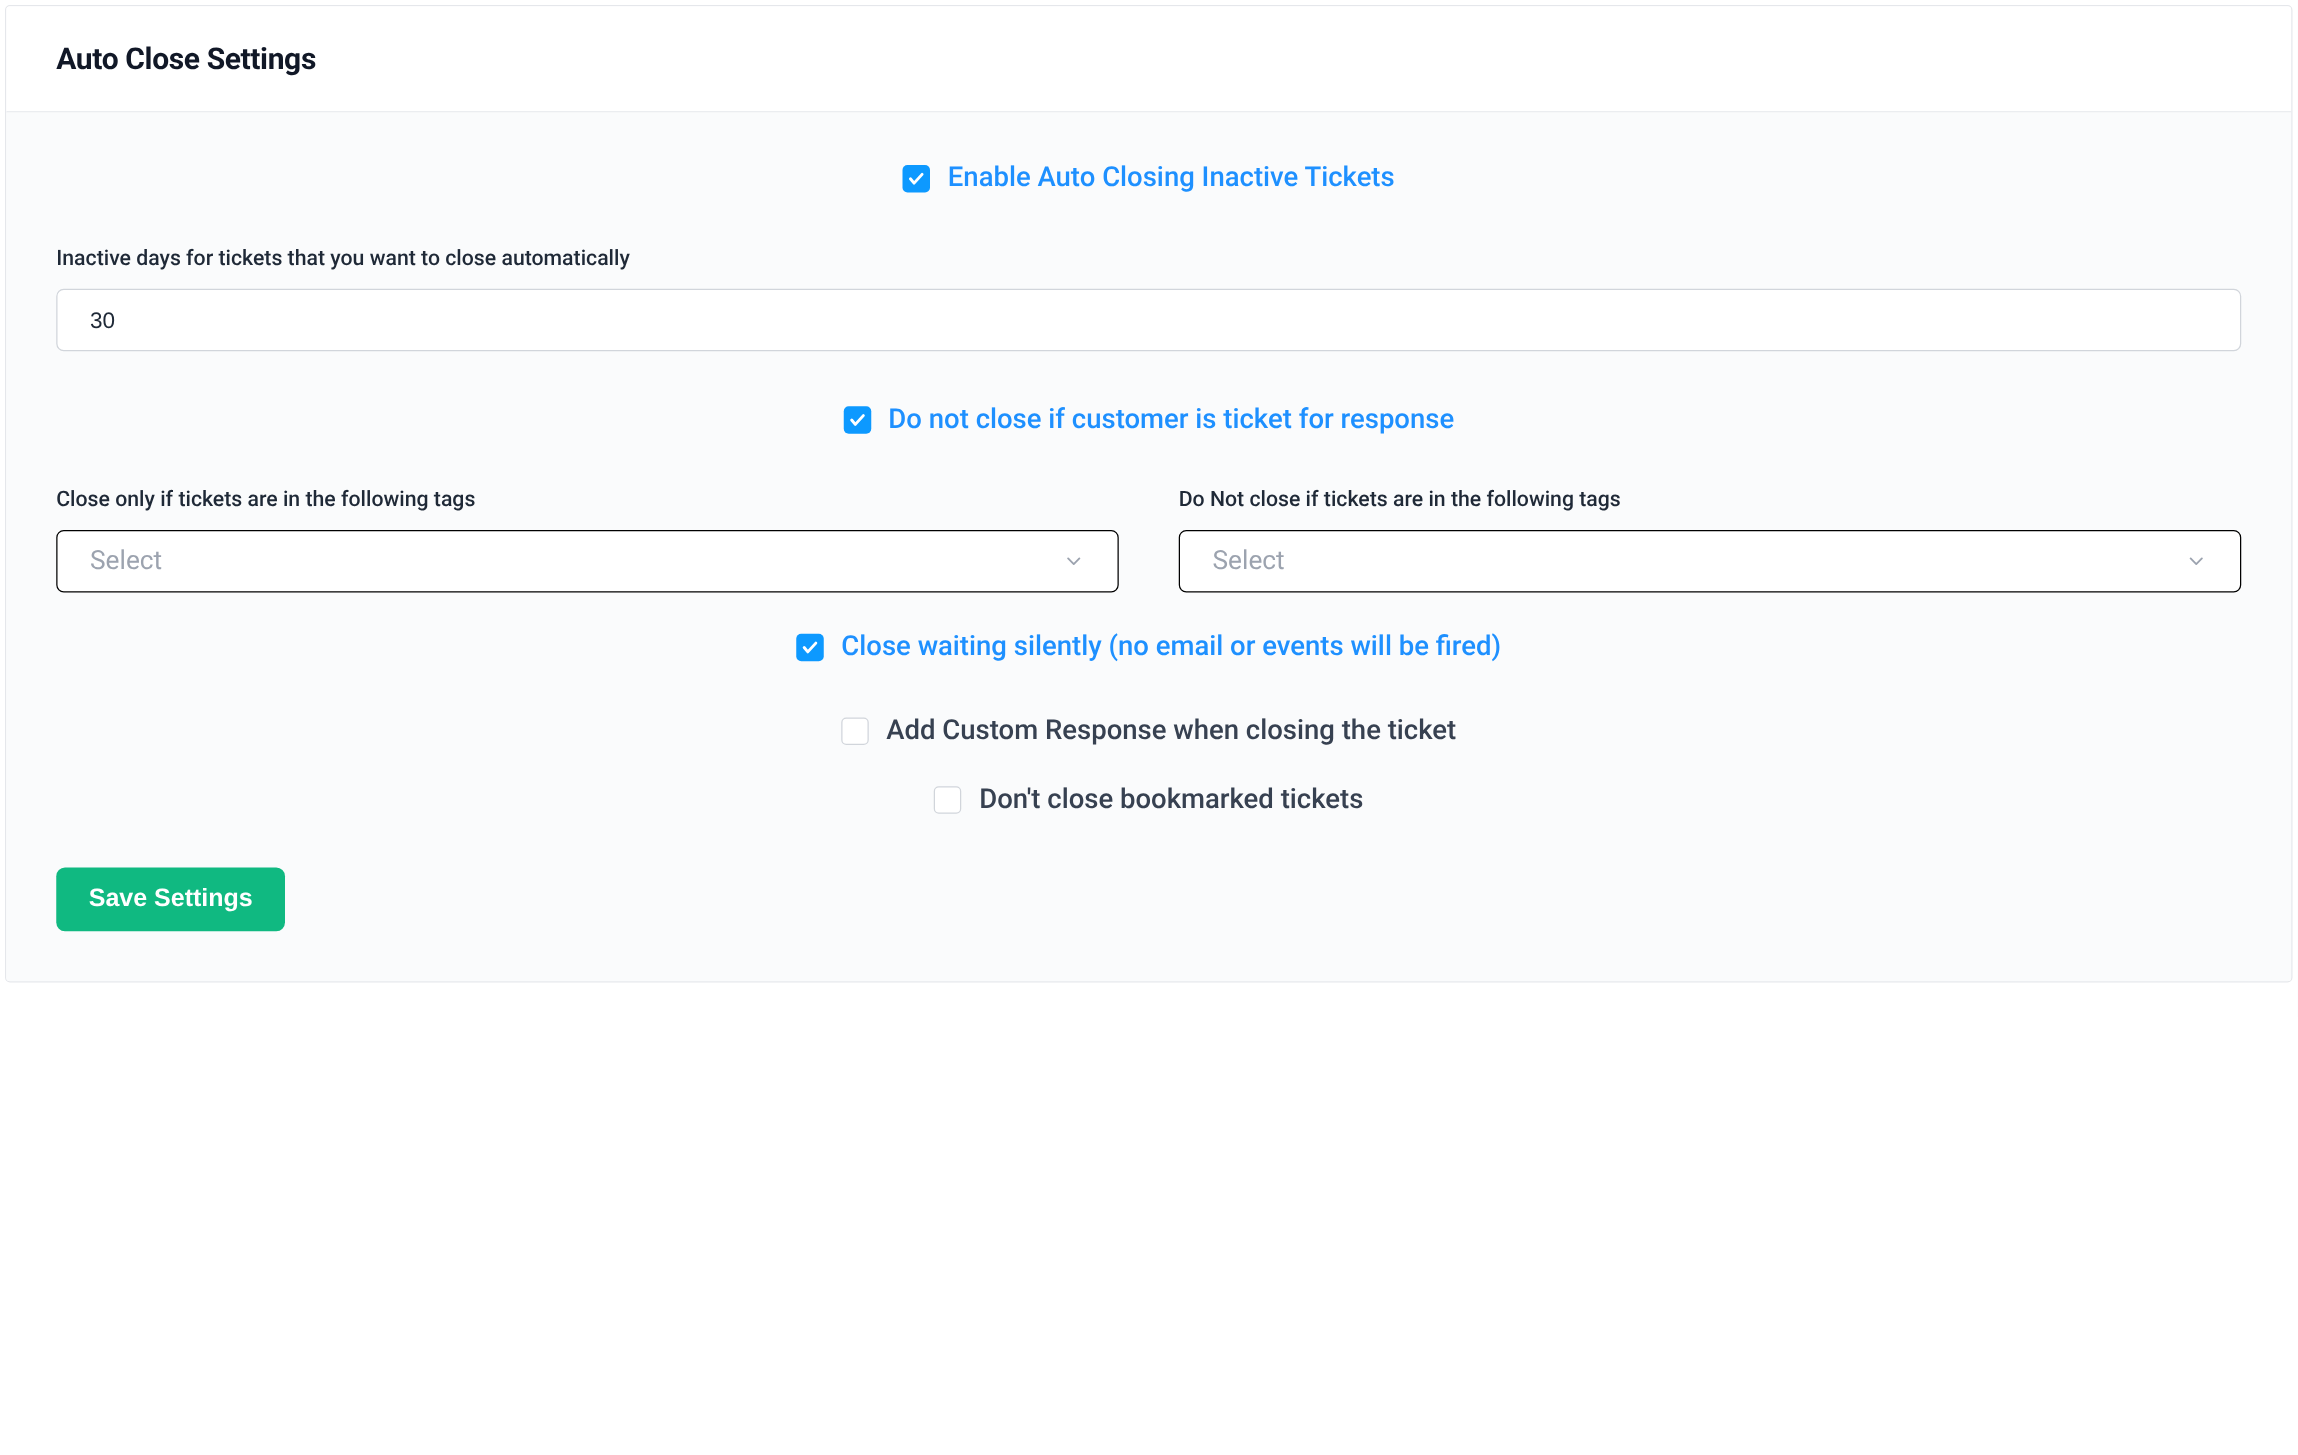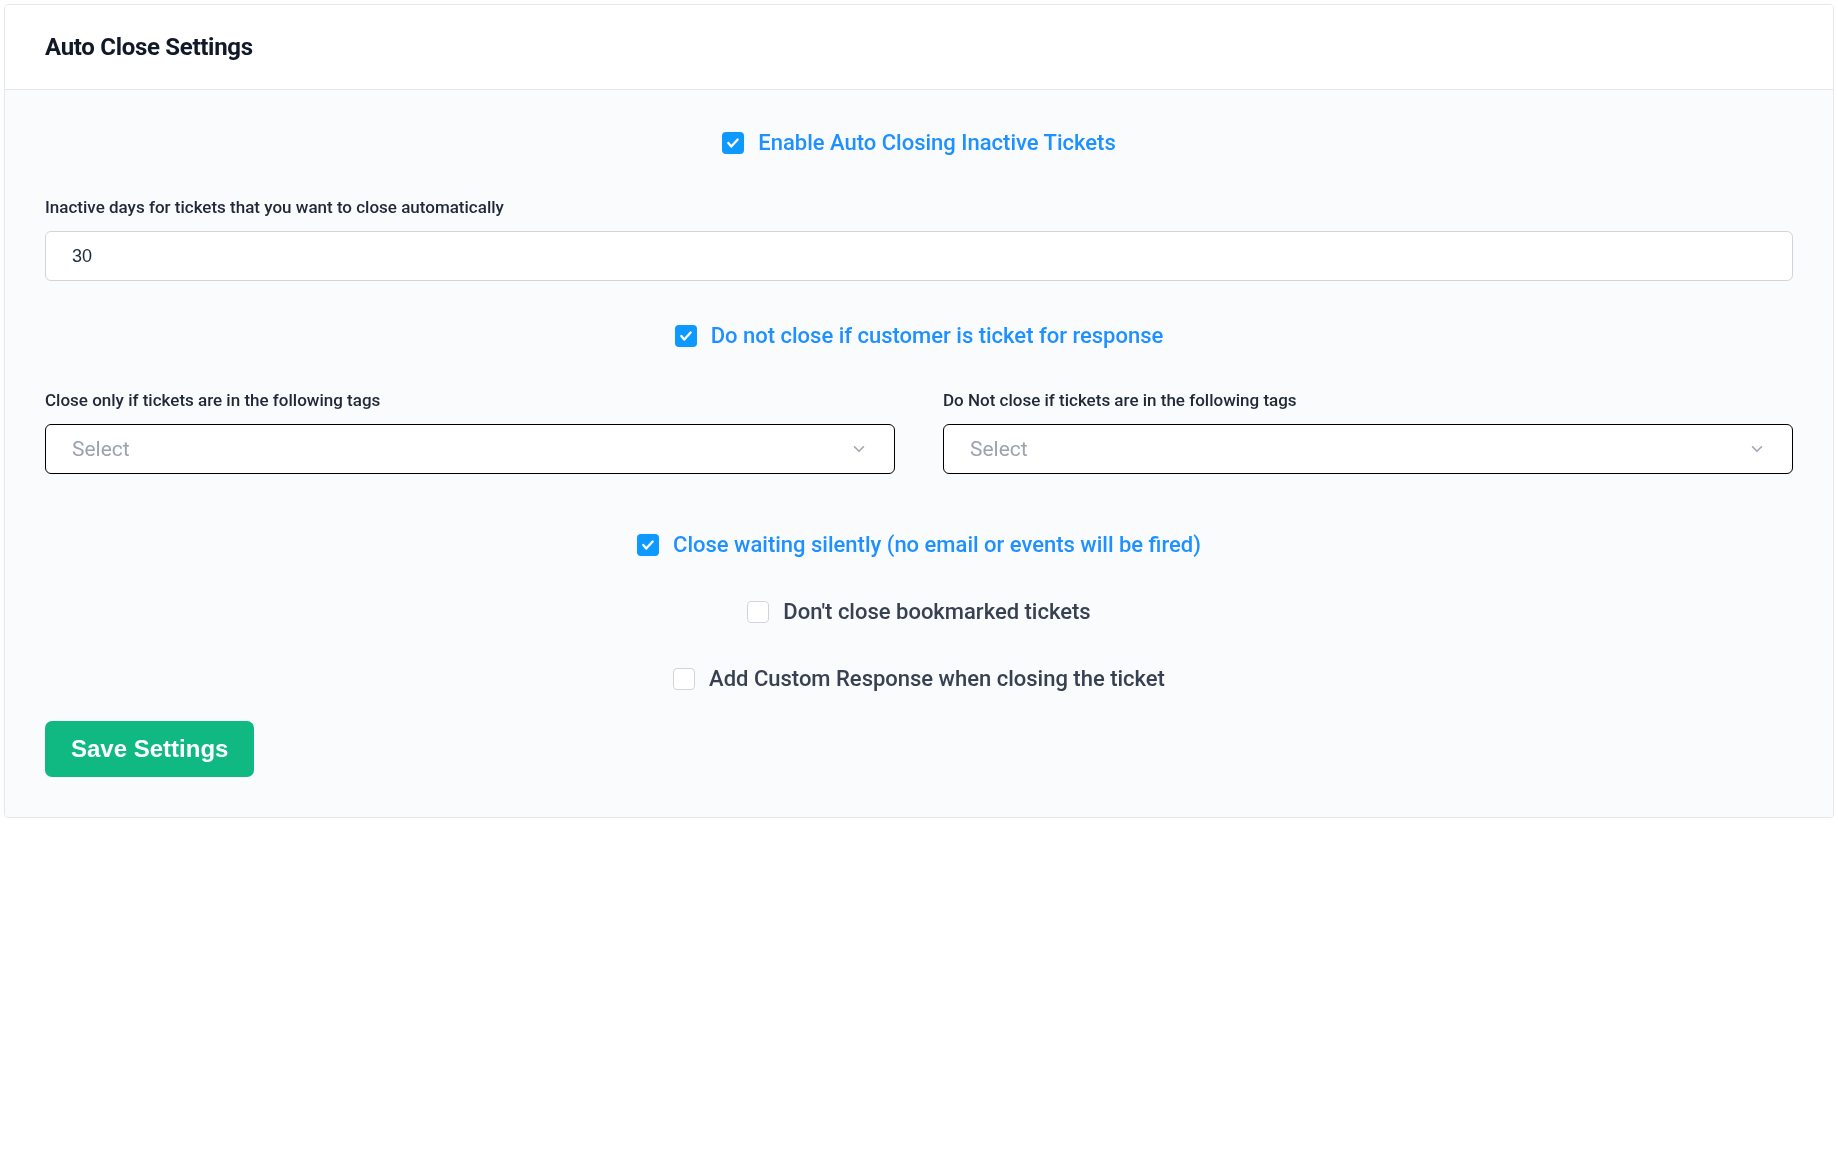--- a/index.html
+++ b/index.html
@@ -91,21 +91,21 @@
       border: 1px solid #d1d5db;
       border-radius: 6px;
       padding: 0 26px;
       font-size: 18px;
       color: #1f2937;
       background: #fff;
     }
     .two-col {
       display: flex;
       gap: 48px;
-      margin-bottom: 58px;
+      margin-bottom: 31px;
       align-items: flex-end;
     }
     .col {
       flex: 1;
     }
     .select-box {
       width: 100%;
       height: 50px;
       border: 1px solid #000000;
       border-radius: 6px;
@@ -124,21 +124,21 @@
       width: 18px;
       height: 18px;
       color: #9ca3af;
     }
     .save-btn {
       background: #10b981;
       color: #fff;
       border: none;
       border-radius: 7px;
       padding: 14px 26px;
-      font-size: 24px;
+      font-size: 20px;
       font-weight: 600;
       cursor: pointer;
     }
   </style>
 </head>
 <body>
 
 <div class="container">
   <div class="header">
     <h1>Auto Close Settings</h1>
@@ -198,28 +198,28 @@
     <div class="checkbox-row">
       <div class="checkbox checked">
         <svg viewBox="0 0 24 24" fill="none" stroke="#fff" stroke-width="4" stroke-linecap="round" stroke-linejoin="round">
             <polyline points="4 12 9 18 20 6"></polyline>
           </svg>
       </div>
       <span class="checkbox-label checked-label">Close waiting silently (no email or events will be fired)</span>
     </div>
 
     
-    <div class="checkbox-row">
-      <div class="checkbox unchecked"></div>
-      <span class="checkbox-label unchecked-label">Don't close bookmarked tickets</span>
-    </div>
-
-    
     <div class="checkbox-row last">
       <div class="checkbox unchecked"></div>
       <span class="checkbox-label unchecked-label">Add Custom Response when closing the ticket</span>
     </div>
 
     
+    <div class="checkbox-row">
+      <div class="checkbox unchecked"></div>
+      <span class="checkbox-label unchecked-label">Don't close bookmarked tickets</span>
+    </div>
+
+    
     <button class="save-btn">Save Settings</button>
 
   </div>
 </div>
 
 </body></html>

